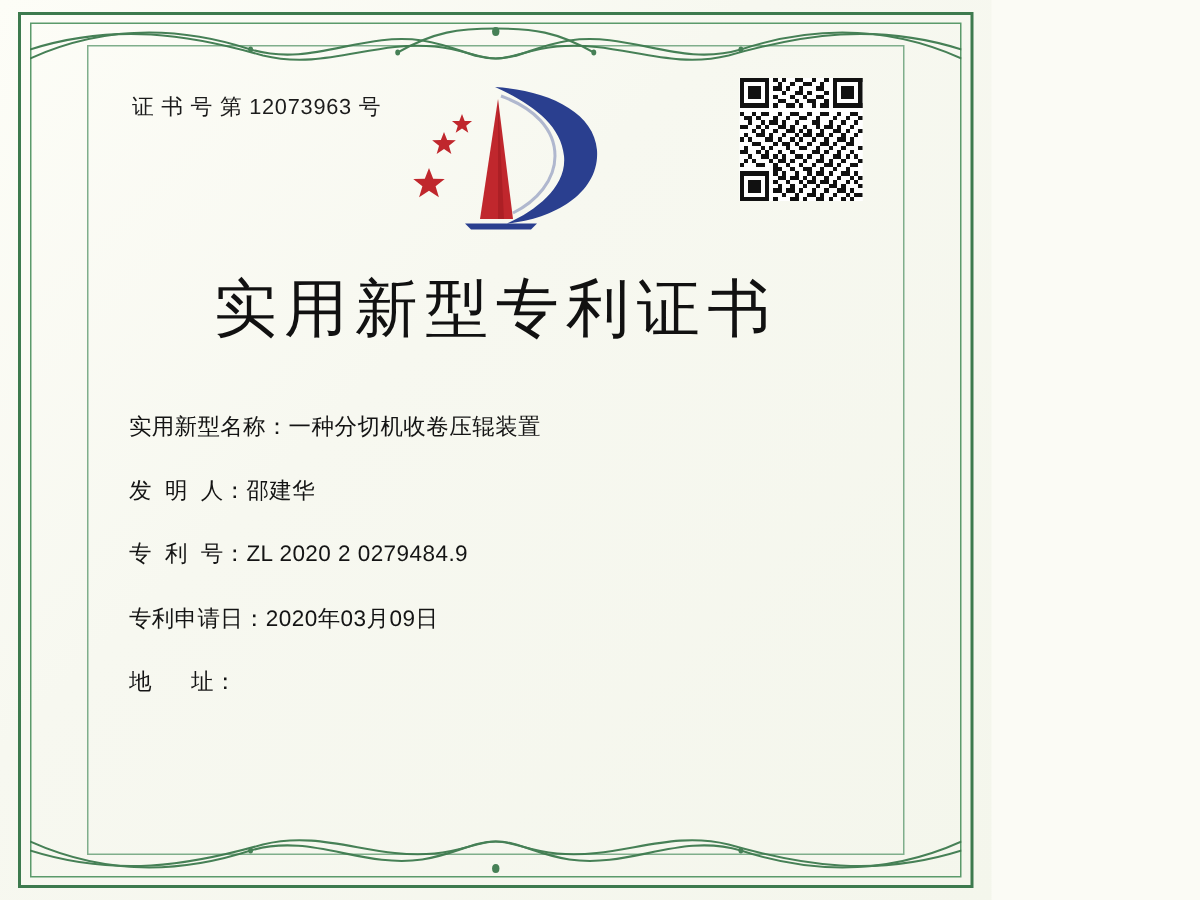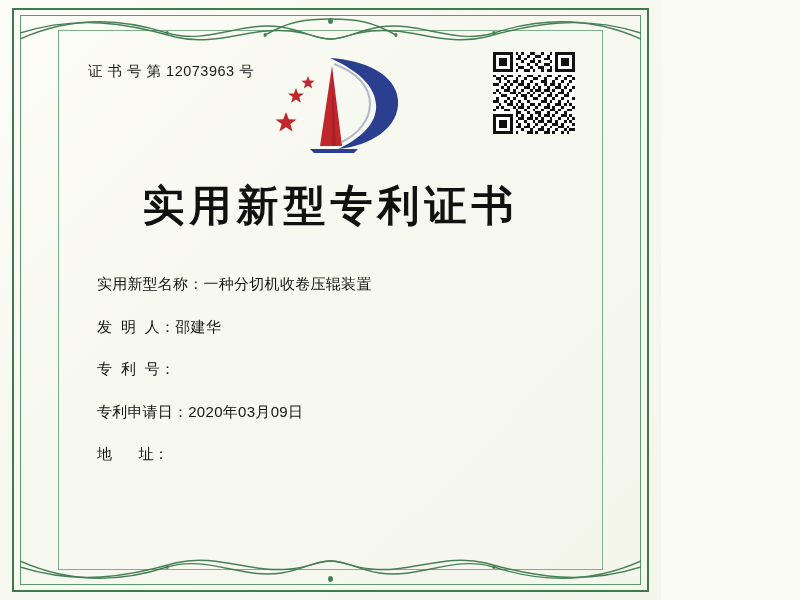--- a/index.html
+++ b/index.html
@@ -88,28 +88,28 @@
   }
   
   .title {
     position: absolute;
     left: 0;
     right: 0;
     top: 178px;
     text-align: center;
     font-family: "DejaVu Serif", "Liberation Serif", serif;
     font-size: 42px;
-    font-weight: bold;
+    font-weight: normal;
     letter-spacing: 5px;
     color: #111;
   }
   
   .fields {
     position: absolute;
-    left: 97px;
+    left: 86px;
     top: 275px;
     right: 90px;
   }
   .field-row {
     display: flex;
     align-items: baseline;
     margin-bottom: 23.5px;
     font-size: 15px;
     color: #141414;
   }
@@ -442,20 +442,21 @@
       <span class="field-value">一种分切机收卷压辊装置</span>
     </div>
 
     <div class="field-row">
       <span class="field-label">发  明  人：</span>
       <span class="field-value">邵建华</span>
     </div>
 
     <div class="field-row">
       <span class="field-label">专  利  号：</span>
+      <span class="field-value">ZL 2020 2 0279484.9</span>
     </div>
 
     <div class="field-row">
       <span class="field-label">专利申请日：</span>
       <span class="field-value">2020年03月09日</span>
     </div>
 
 
     <div class="field-row">
       <span class="field-label">地      址：</span>

